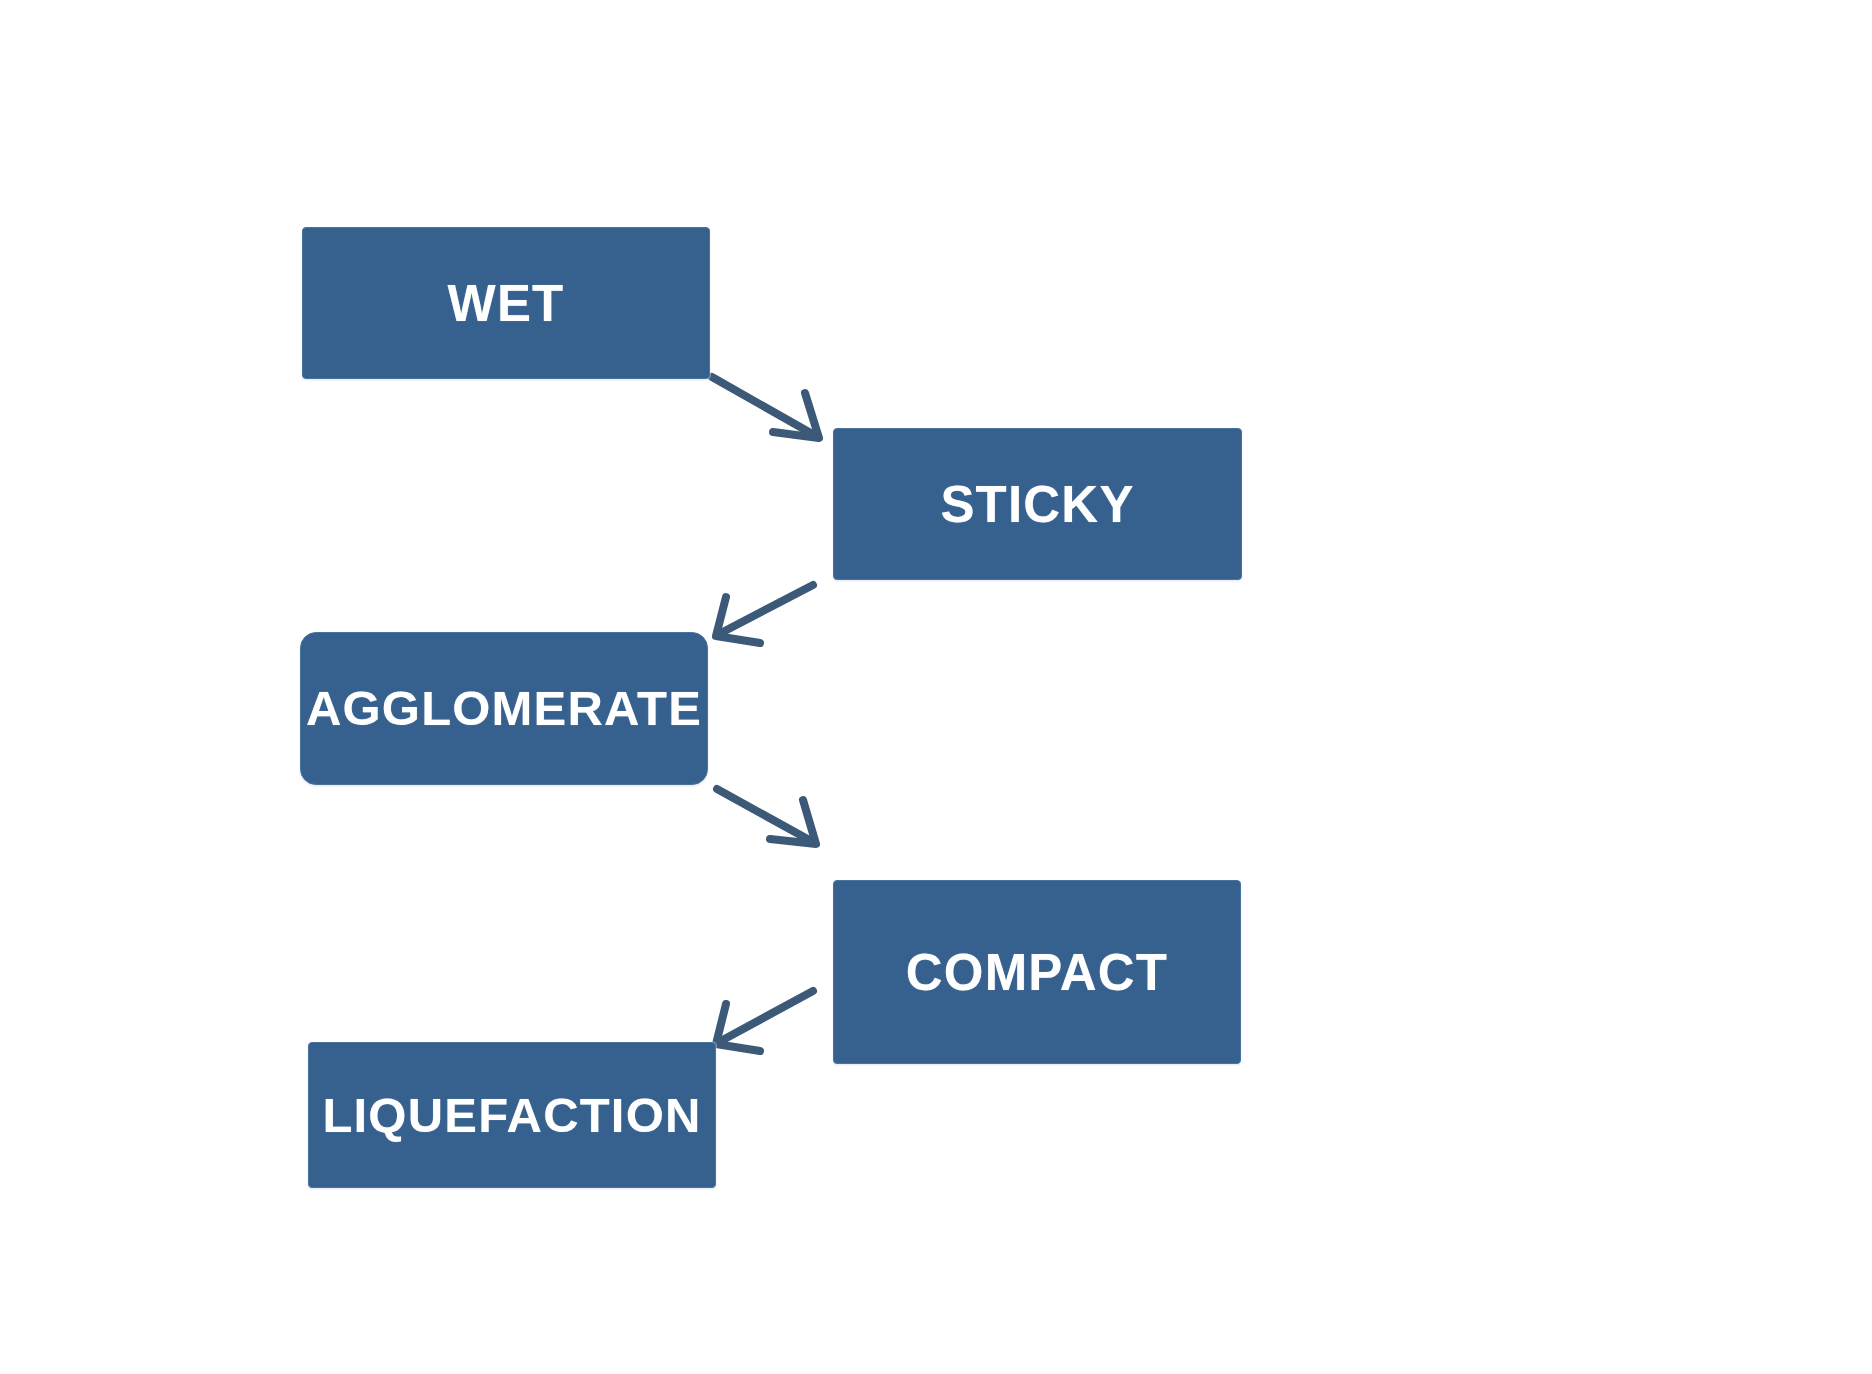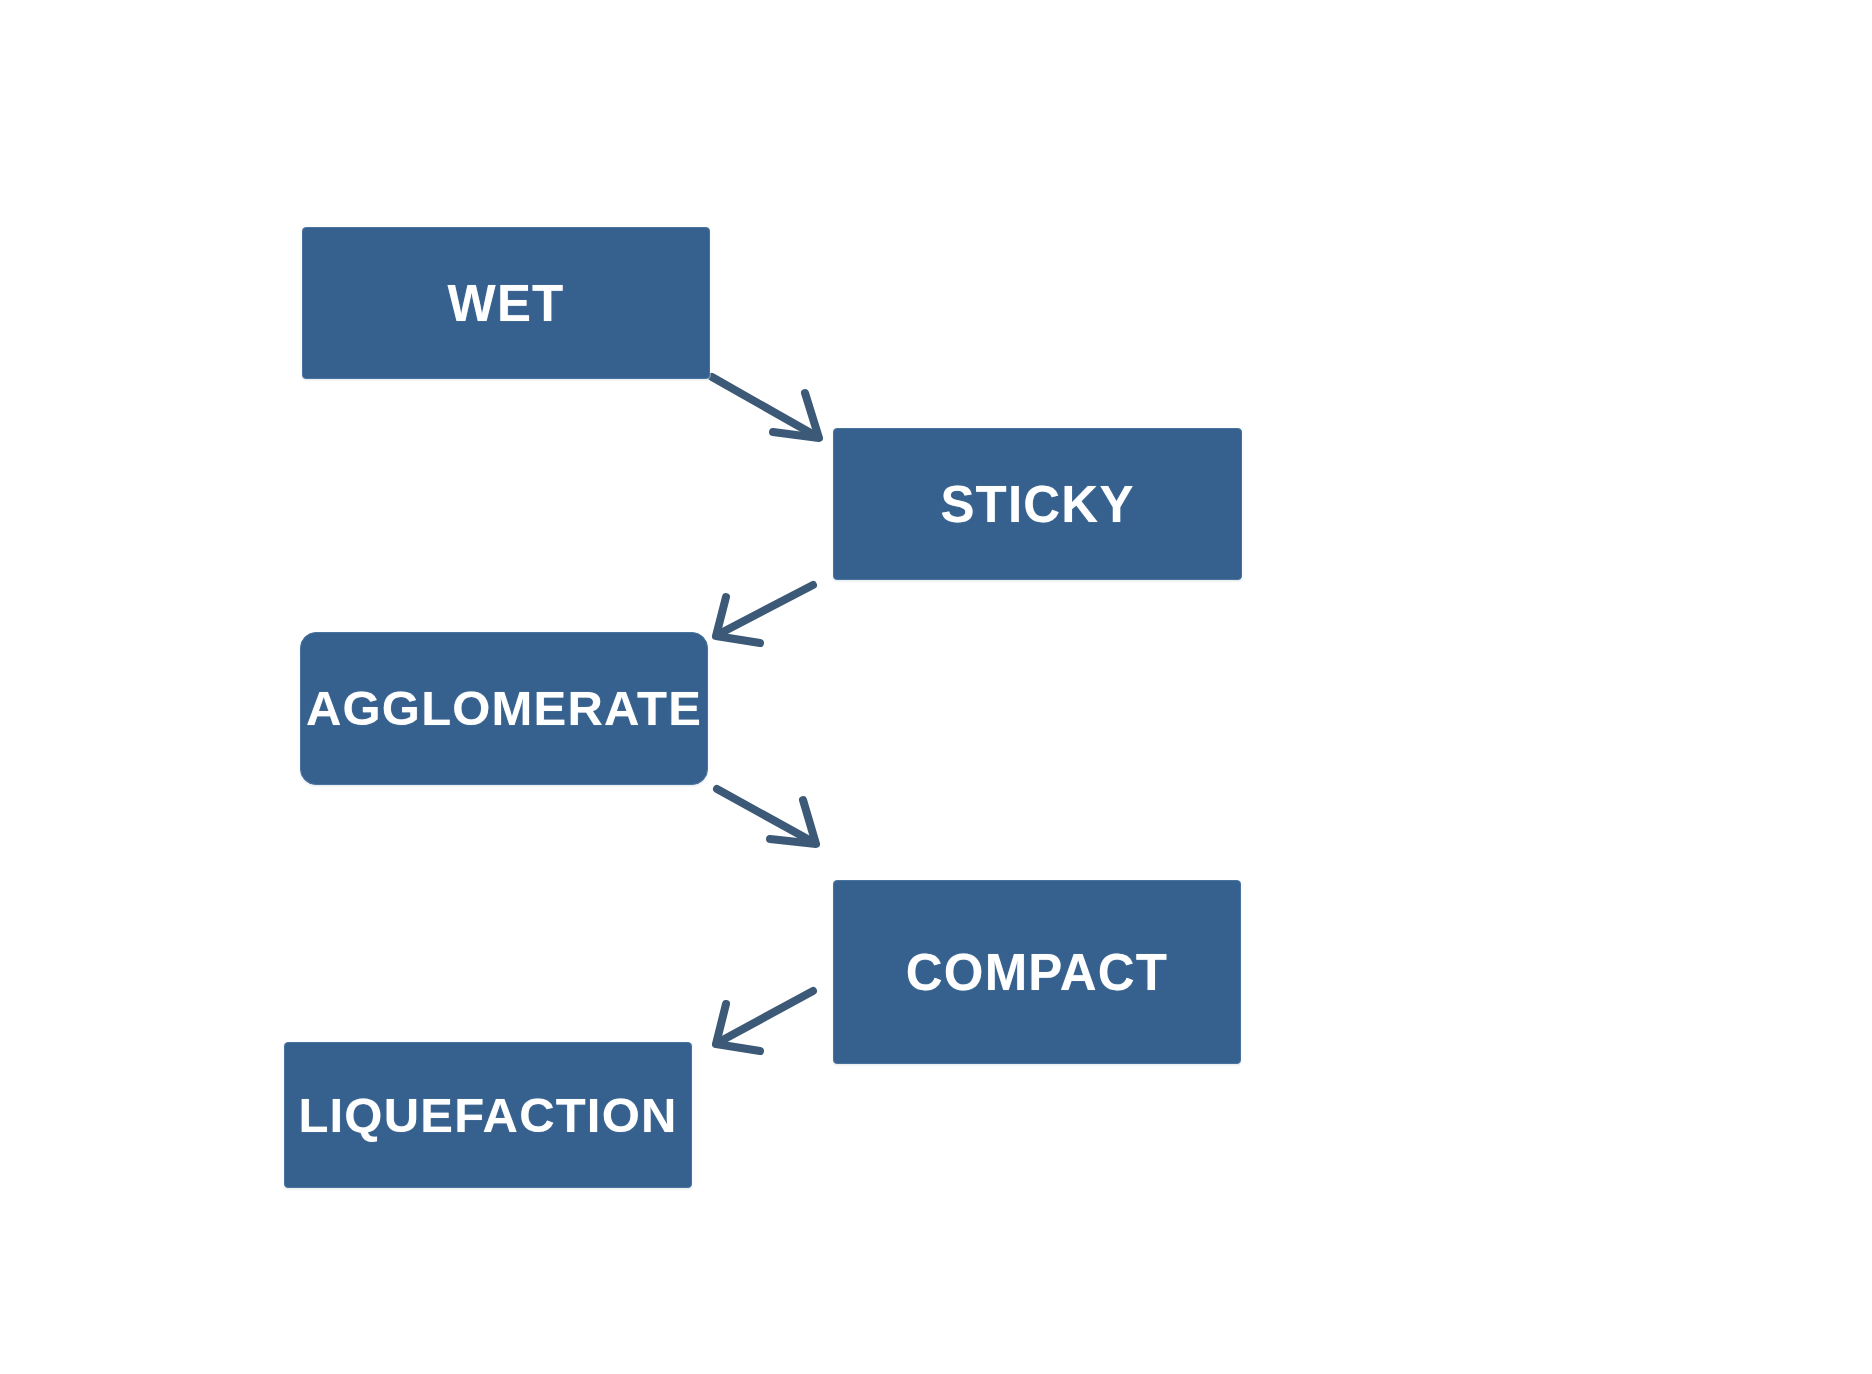--- a/index.html
+++ b/index.html
@@ -46,21 +46,21 @@
     letter-spacing: 1.2px;
     line-height: 1;
     white-space: nowrap;
     text-shadow: 0 0 1px rgba(255,255,255,0.45);
     user-select: none;
   }
   .node-wet          { left: 302px; top: 227px;  width: 408px; height: 152px; }
   .node-sticky       { left: 833px; top: 428px;  width: 409px; height: 152px; }
   .node-agglomerate  { left: 300px; top: 632px;  width: 408px; height: 153px; border-radius: 16px; }
   .node-compact      { left: 833px; top: 834px;  width: 408px; height: 184px; margin-top: 46px; }
-  .node-liquefaction { left: 284px; top: 1042px; width: 408px; height: 146px; }
+  .node-liquefaction { left: 308px; top: 1042px; width: 408px; height: 146px; }
   .label-agglomerate { font-size: 49px; }
   .label-liquefaction{ font-size: 49px; }
 </style>
 </head>
 <body>
 
 <div id="canvas">
 
   <svg class="arrow-layer" viewBox="0 0 1872 1374" width="1872" height="1374" xmlns="http://www.w3.org/2000/svg">
 

